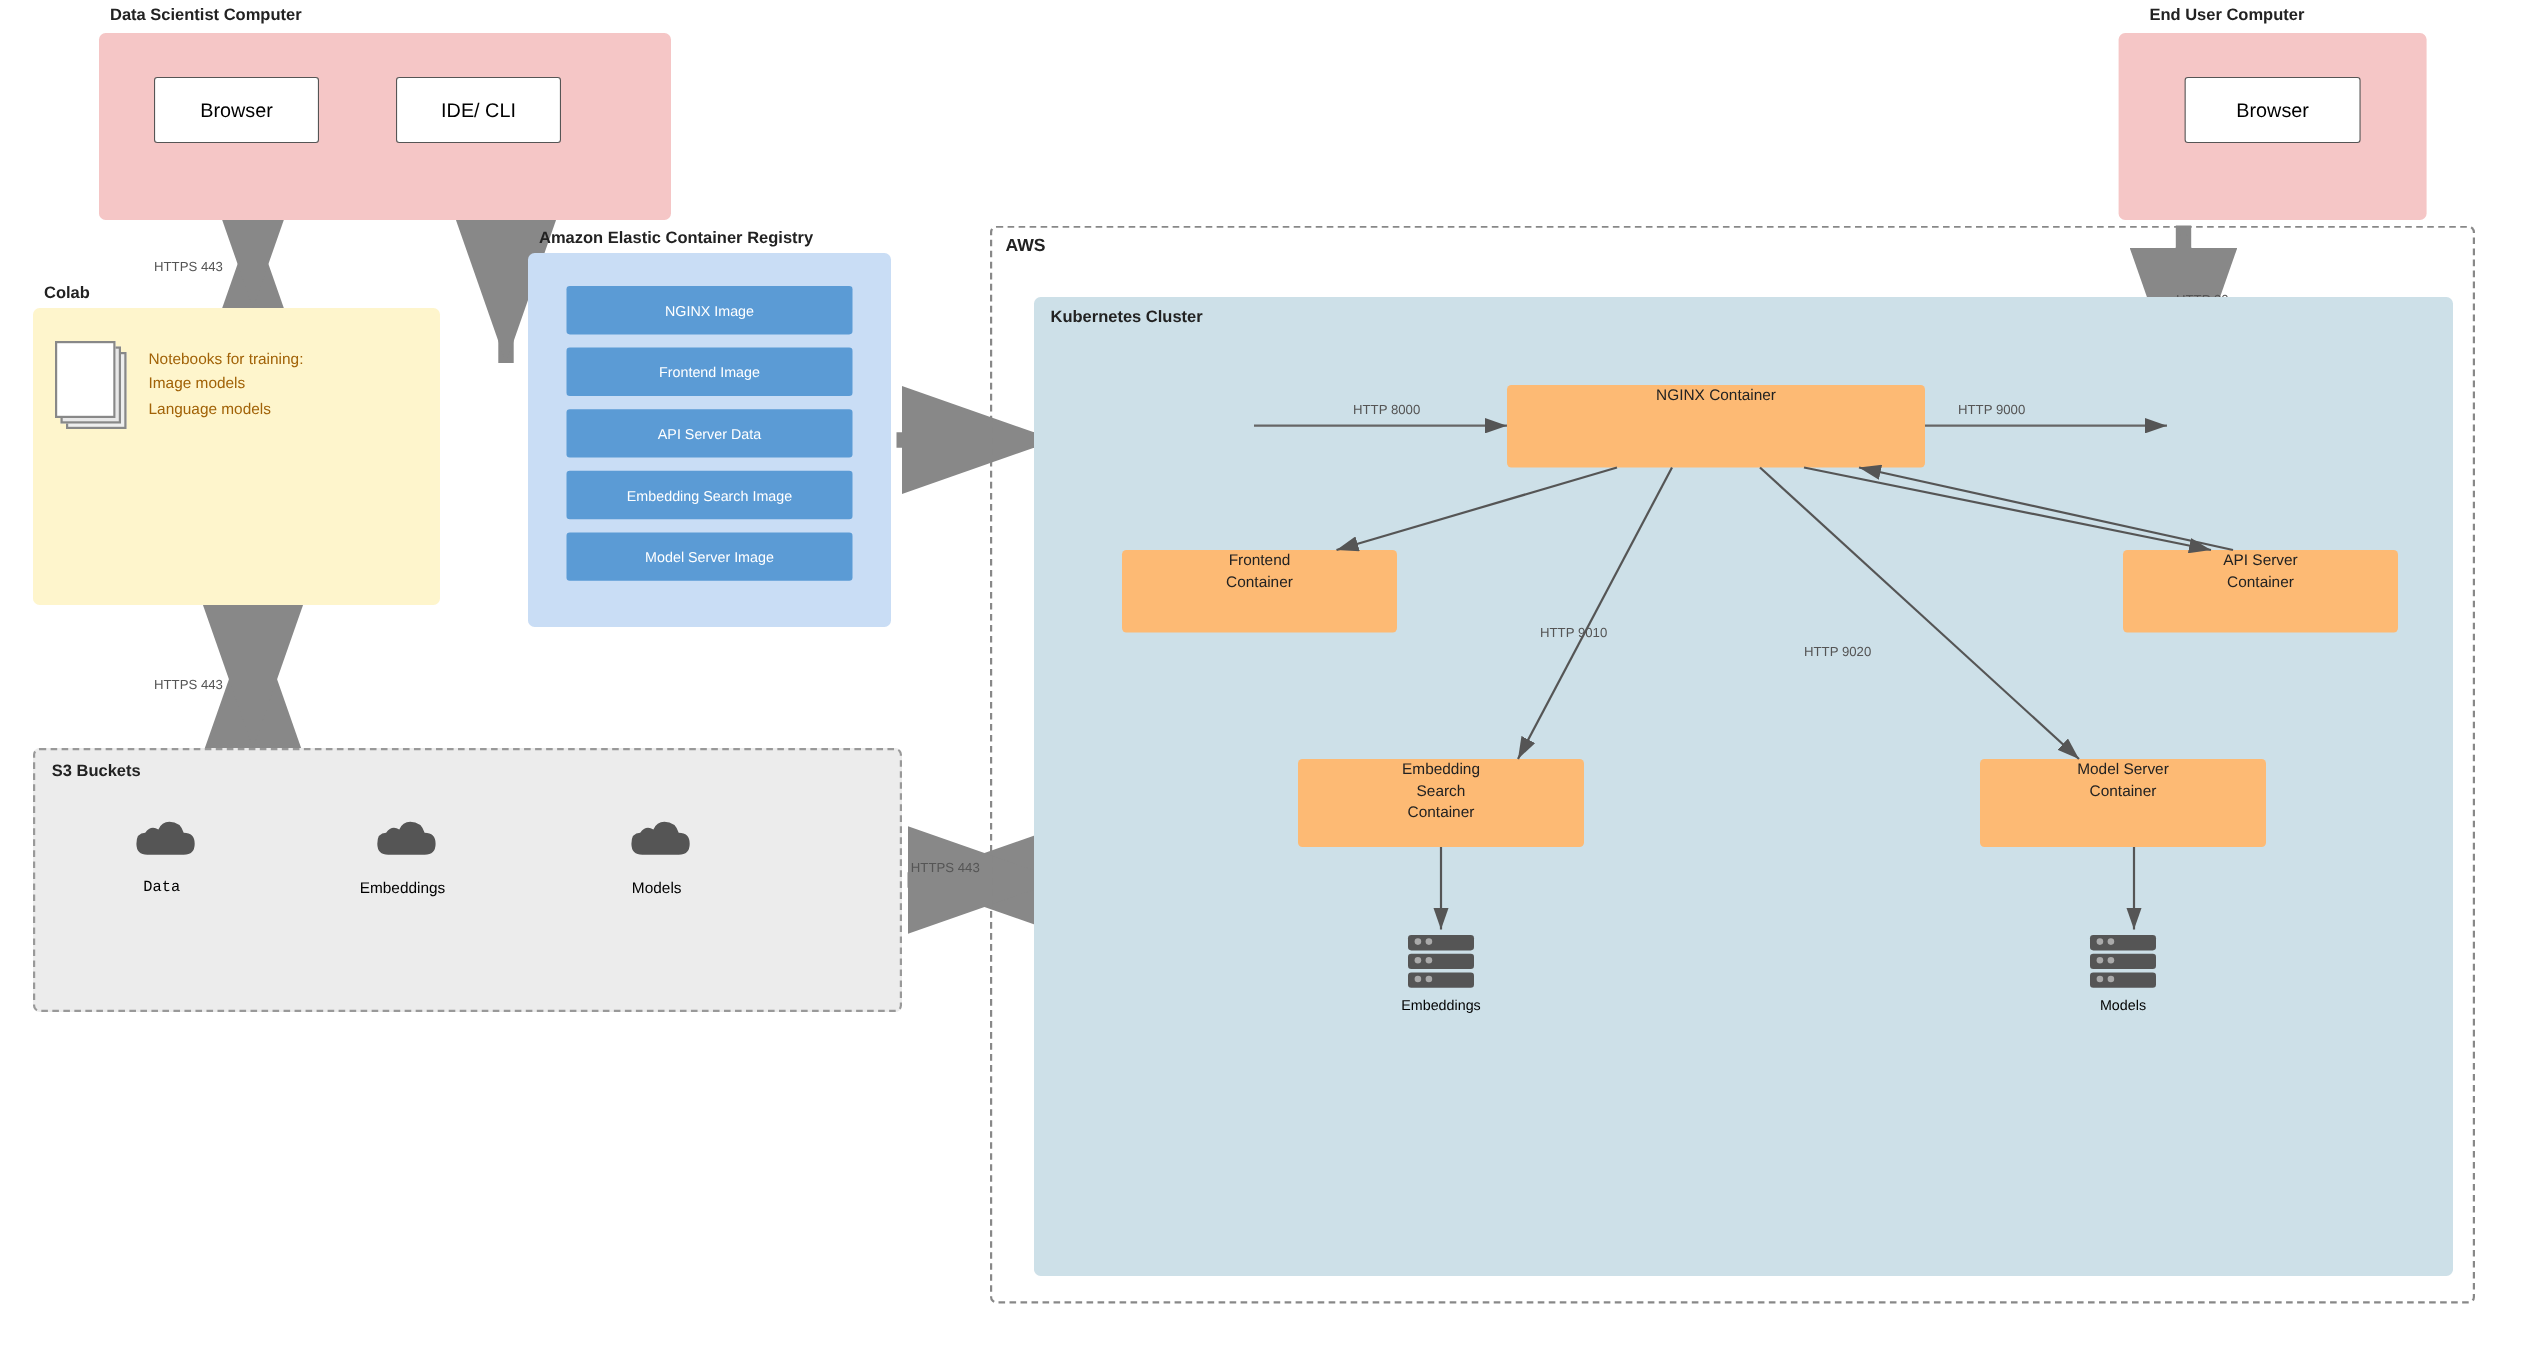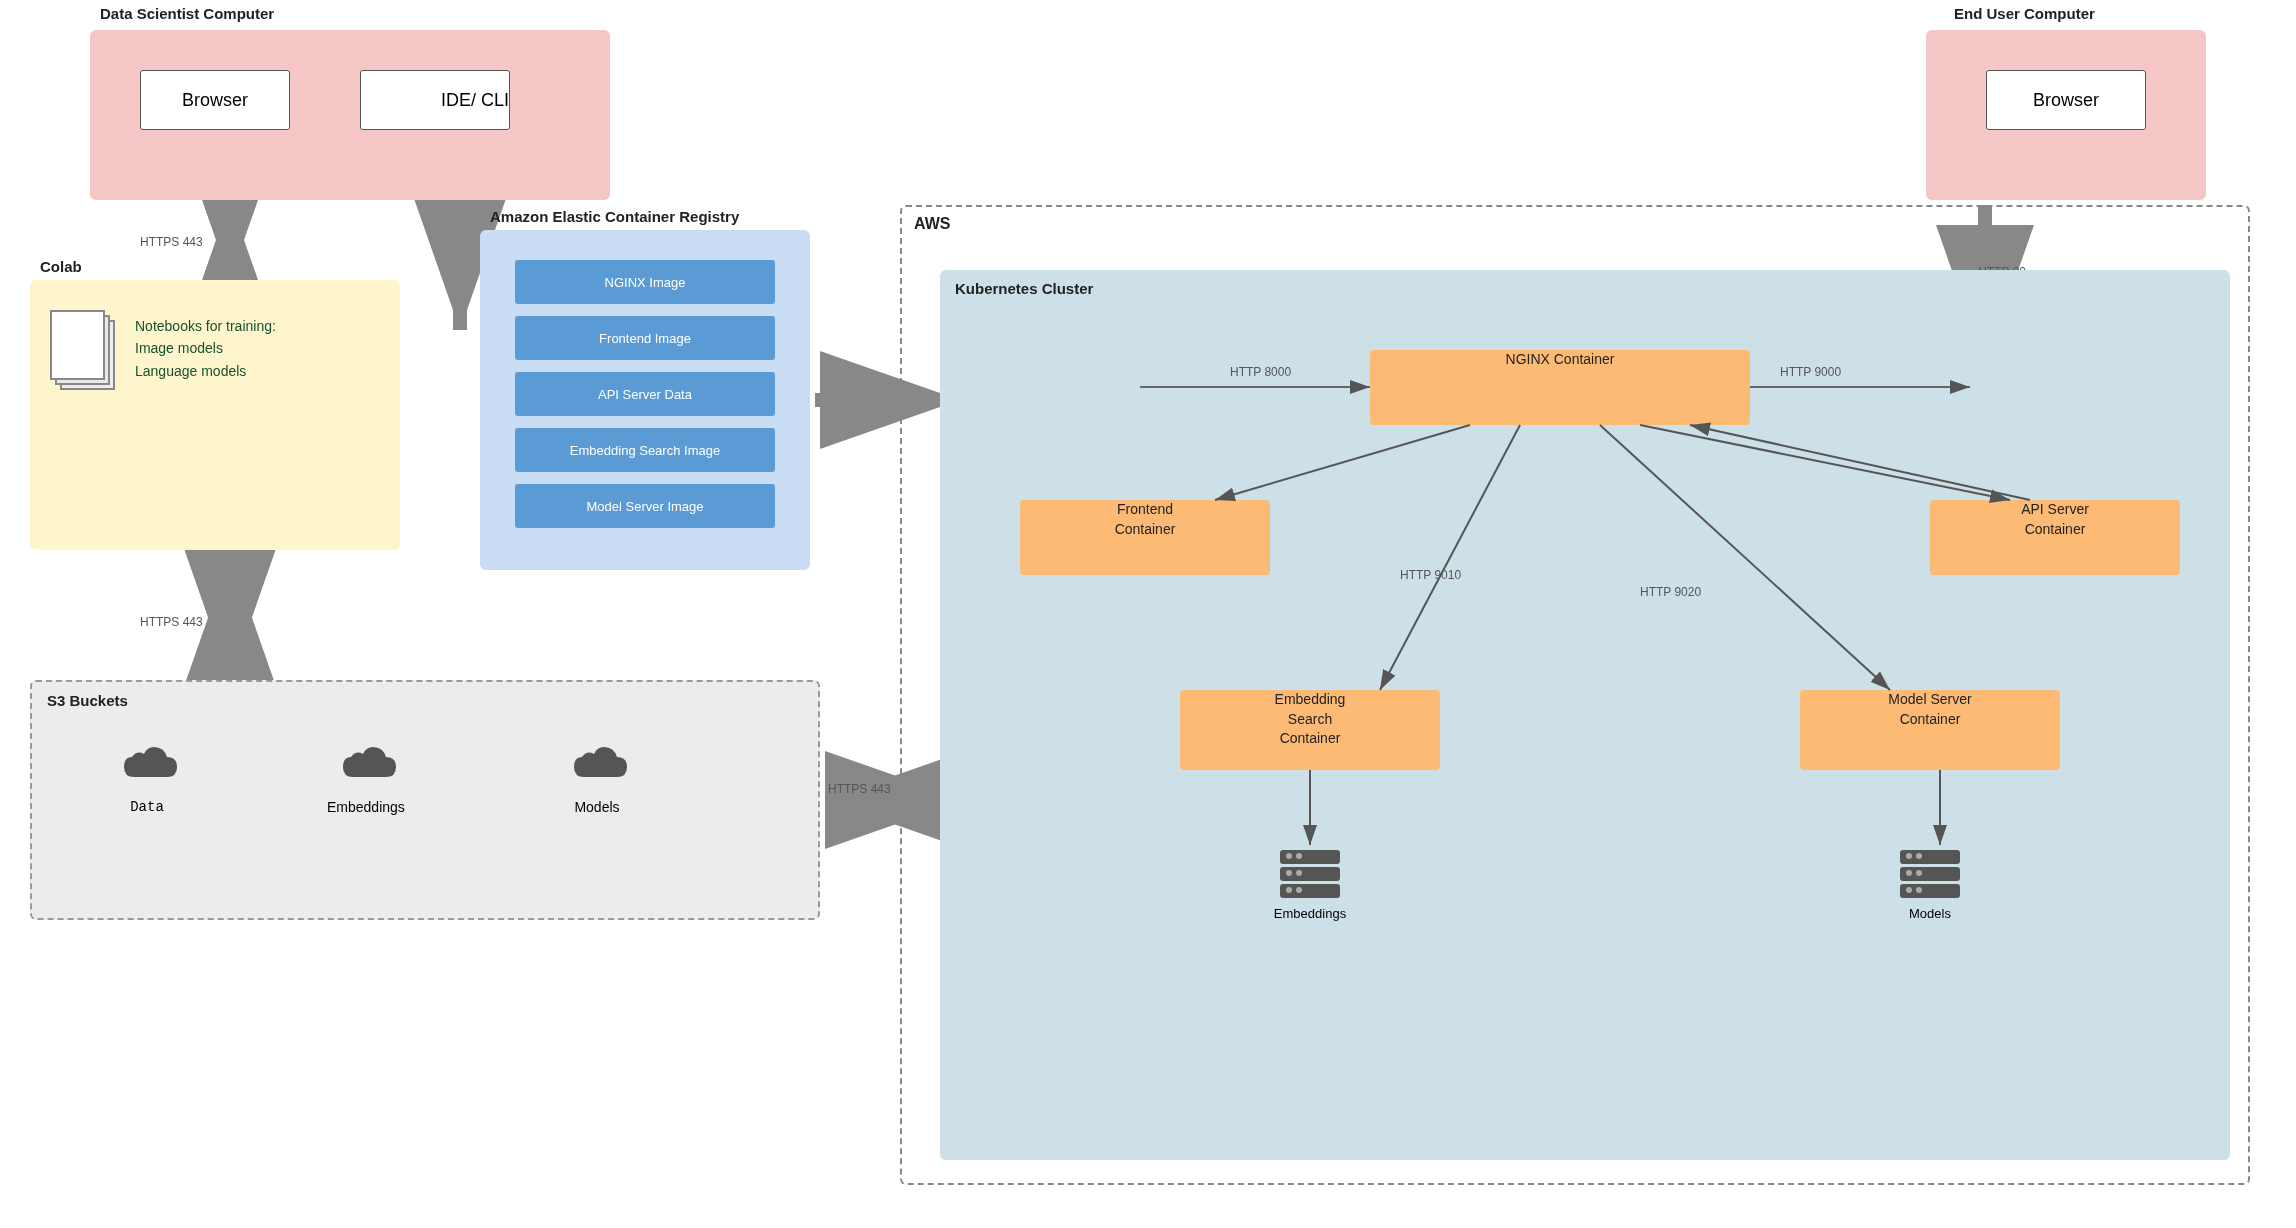--- a/index.html
+++ b/index.html
@@ -228,21 +228,21 @@
 
   </svg>
 
   <div class="ds-computer region-box">
     <span class="region-label" style="top:-25px; left:10px;">Data Scientist Computer</span>
 
     <div class="white-box" style="position:absolute; top:40px; left:50px; width:150px; height:60px;">
       <span>Browser</span>
     </div>
 
-    <div class="white-box" style="position:absolute; top:40px; left:270px; width:150px; height:60px;justify-content:flex-end;">
+    <div class="white-box" style="position:absolute; top:40px; left:270px; width:150px; height:60px;">
       <span>IDE/ CLI</span>
     </div>
   </div>
 
   <div class="eu-computer region-box" style="position:absolute; top:30px; right:90px; width:280px; height:170px;">
     <span class="region-label" style="position:absolute; top:-25px; left:28px;">End User Computer</span>
     <div class="white-box" style="position:absolute; top:40px; left:60px; width:160px; height:60px;">
       <span>Browser</span>
     </div>
   </div>
@@ -250,21 +250,21 @@
   <div class="colab-box region-box">
     <span class="region-label" style="position:absolute; top:-22px; left:10px; font-weight:bold;">Colab</span>
 
     <div style="position:absolute; top:30px; left:20px;">
       <div style="width:70px;height:85px;position:relative;">
         <div style="position:absolute;top:10px;left:10px;width:55px;height:70px;border:2px solid #888;background:#eee;"></div>
         <div style="position:absolute;top:5px;left:5px;width:55px;height:70px;border:2px solid #888;background:#e8e8e8;"></div>
         <div style="position:absolute;top:0;left:0;width:55px;height:70px;border:2px solid #888;background:#fff;"></div>
       </div>
     </div>
-    <div style="position:absolute; top:35px; left:105px; font-size:14px; line-height:1.6; color:#14532d;">
+    <div style="position:absolute; top:35px; left:105px; font-size:14px; line-height:1.6; color:#a16207;">
       <div>Notebooks for training:</div>
       <div>Image models</div>
       <div>Language models</div>
     </div>
   </div>
 
   <div class="arrow-label" style="top:235px; left:140px;">HTTPS 443</div>
 
   <div class="arrow-label" style="top:615px; left:140px;">HTTPS 443</div>
 

